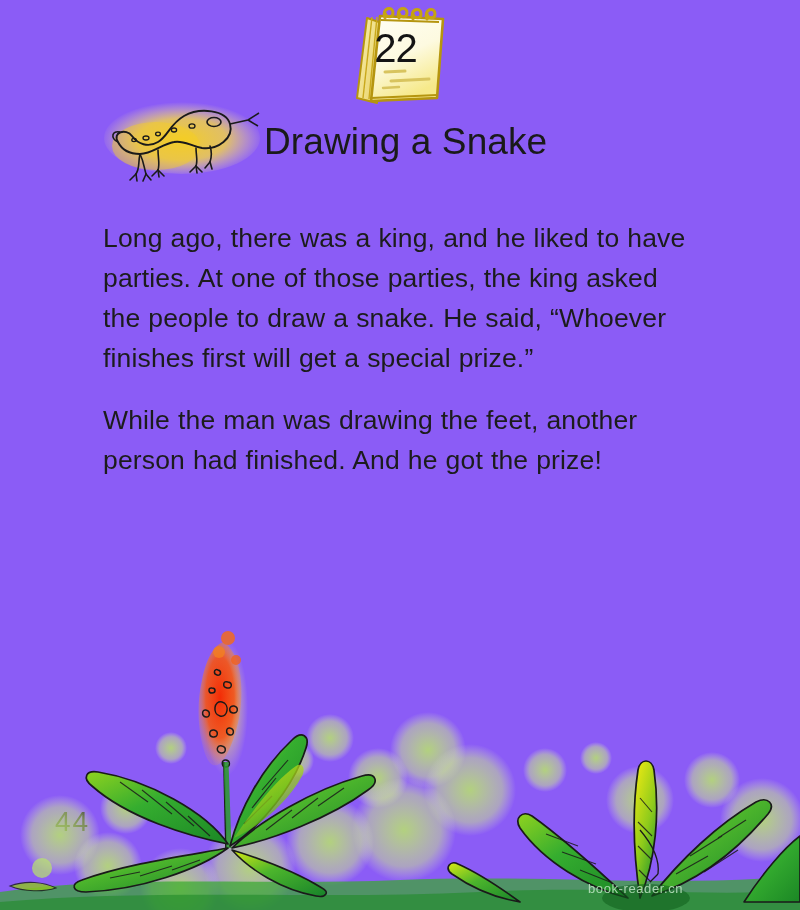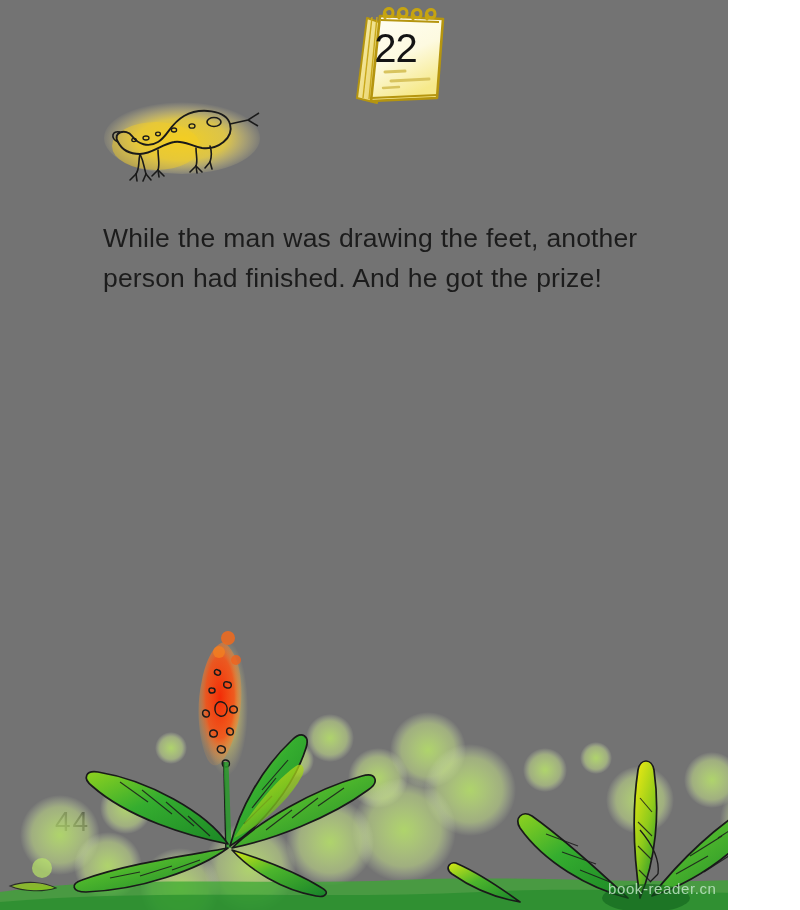--- a/index.html
+++ b/index.html
@@ -6,23 +6,23 @@
   html, body {
     margin: 0;
     padding: 0;
     background: #ffffff;
   }
   body {
     font-family: "Liberation Sans", sans-serif;
   }
   #page {
     position: relative;
-    width: 728px;
+    width: 800px;
     height: 910px;
-    background: #737373;
+    background: #8b5cf6;
     overflow: hidden;
   }
 
   
   .calendar-wrap {
     position: absolute;
     left: 333px;
     top: 2px;
     width: 125px;
     height: 108px;
@@ -108,27 +108,26 @@
     width: 800px;
     height: 280px;
     pointer-events: none;
   }
   .bottom-art svg { display: block; }
 
   .watermark {
     position: absolute;
     left: 588px;
     top: 881px;
-    font-size: 15px;
+    font-size: 13px;
     line-height: 16px;
     color: #bfe6c4;
     opacity: 0.85;
     letter-spacing: 0.6px;
     font-family: "Liberation Sans", sans-serif;
-    margin-left: 20px;
   }
 </style>
 </head>
 <body>
 
 <div id="page">
 
   <div class="calendar-wrap">
     <svg width="125" height="108" viewBox="0 0 125 108" xmlns="http://www.w3.org/2000/svg">
       <defs>
@@ -212,22 +211,24 @@
         <path d="M100 78 L94 84"></path>
         <path d="M100 78 L101 85"></path>
         <path d="M100 78 L106 84"></path>
         <path d="M114 58 C116 64, 116 68, 114 74"></path>
         <path d="M114 74 L109 80"></path>
         <path d="M114 74 L116 81"></path>
       </g>
     </svg>
   </div>
 
+  <div class="title">Drawing a Snake</div>
 
   <div class="body-copy">
+    <p class="para">Long ago, there was a king, and he liked to have parties. At one of those parties, the king asked the people to draw a snake. He said, “Whoever finishes first will get a special prize.”</p>
     <p class="para">While the man was drawing the feet, another person had finished. And he got the prize!</p>
   </div>
 
   <div class="page-number">44</div>
 
   <div class="bottom-art">
     <svg width="800" height="280" viewBox="0 0 800 280" xmlns="http://www.w3.org/2000/svg">
       <defs>
         <linearGradient id="leafA" x1="0" y1="0" x2="0.9" y2="1">
           <stop offset="0%" stop-color="#8fd21f"></stop>

